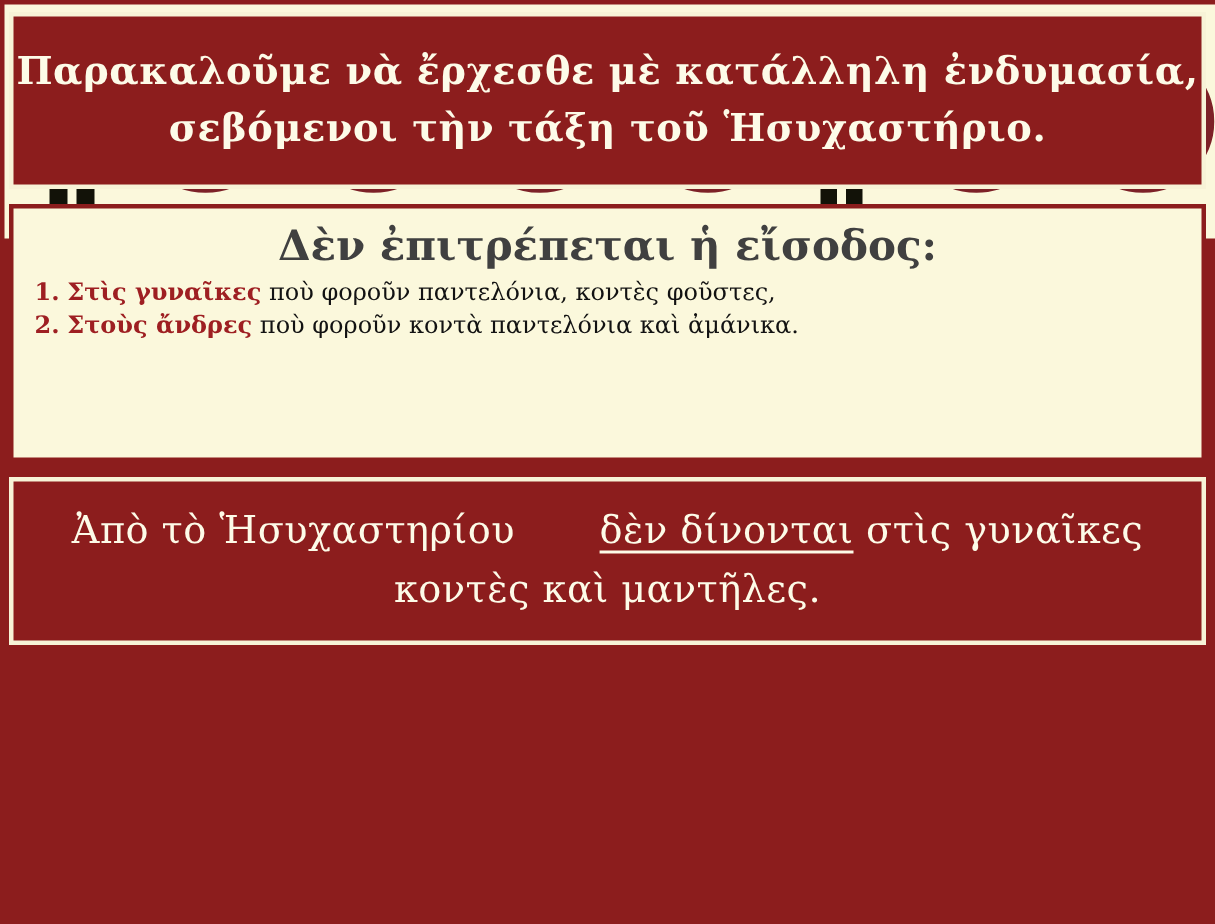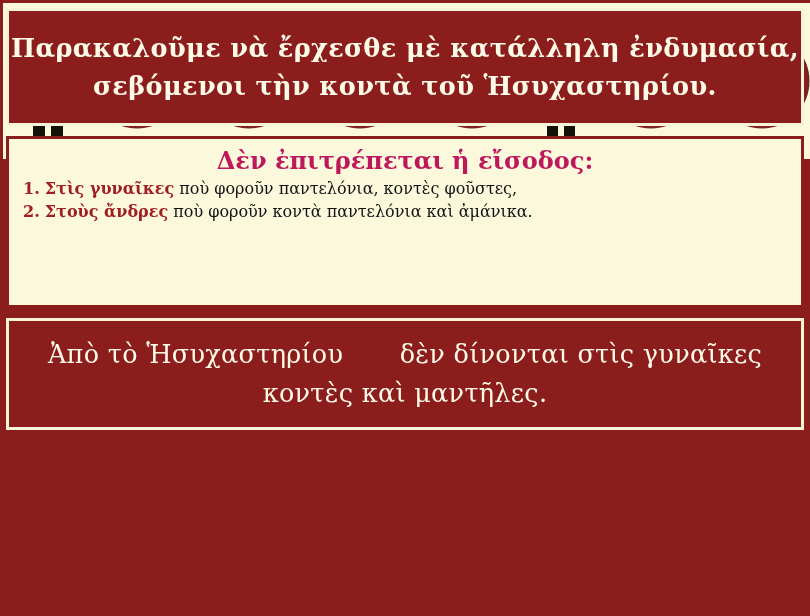--- a/index.html
+++ b/index.html
@@ -66,28 +66,29 @@
     text-align: center;
   }
   .notice-line {
     font-size: 25.5px;
     line-height: 1.52;
     letter-spacing: 0.3px;
     white-space: nowrap;
     text-align: center;
   }
   .underlined {
+    text-decoration: underline;
     text-underline-offset: 5px;
     text-decoration-thickness: 2px;
     margin-left: 48px;
   }
   .prohibited-heading {
     text-align: center;
-    color: #be185d;
-    font-size: 24px;
+    color: #404040;
+    font-size: 28px;
     font-weight: bold;
     line-height: 1.35;
     margin-bottom: 2px;
     white-space: nowrap;
   }
   .list-item {
     font-size: 16px;
     line-height: 1.28;
     color: #121212;
     white-space: nowrap;
@@ -107,21 +108,21 @@
   .figure-svg, .ban-svg { display: block; }
   .icon-cell { display: flex; align-items: center; justify-content: center; }
 </style>
 </head>
 <body>
 
 <div id="sign">
 
   <div class="panel panel-red" id="panel-greeting">
     <div class="greet-line">Παρακαλοῦμε νὰ ἔρχεσθε μὲ κατάλληλη ἐνδυμασία,</div>
-    <div class="greet-line">σεβόμενοι τὴν κοντὰ τοῦ Ἡσυχαστηρίου.</div>
+    <div class="greet-line">σεβόμενοι τὴν τάξη τοῦ Ἡσυχαστήριο.</div>
   </div>
 
   <div class="panel panel-cream" id="panel-prohibited">
 
     <div class="prohibited-heading">Δὲν ἐπιτρέπεται ἡ εἴσοδος:</div>
 
     <div class="list-item">
       <span class="num">1.</span>
       <span class="accent">Στὶς γυναῖκες</span><span> ποὺ φοροῦν παντελόνια, κοντὲς φοῦστες,</span>
     </div>

